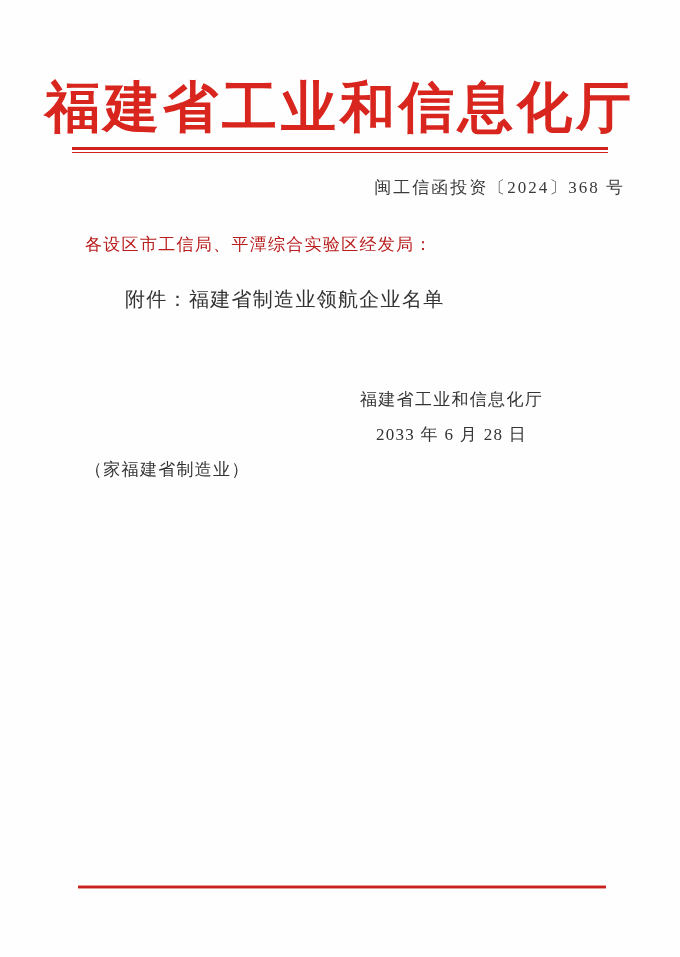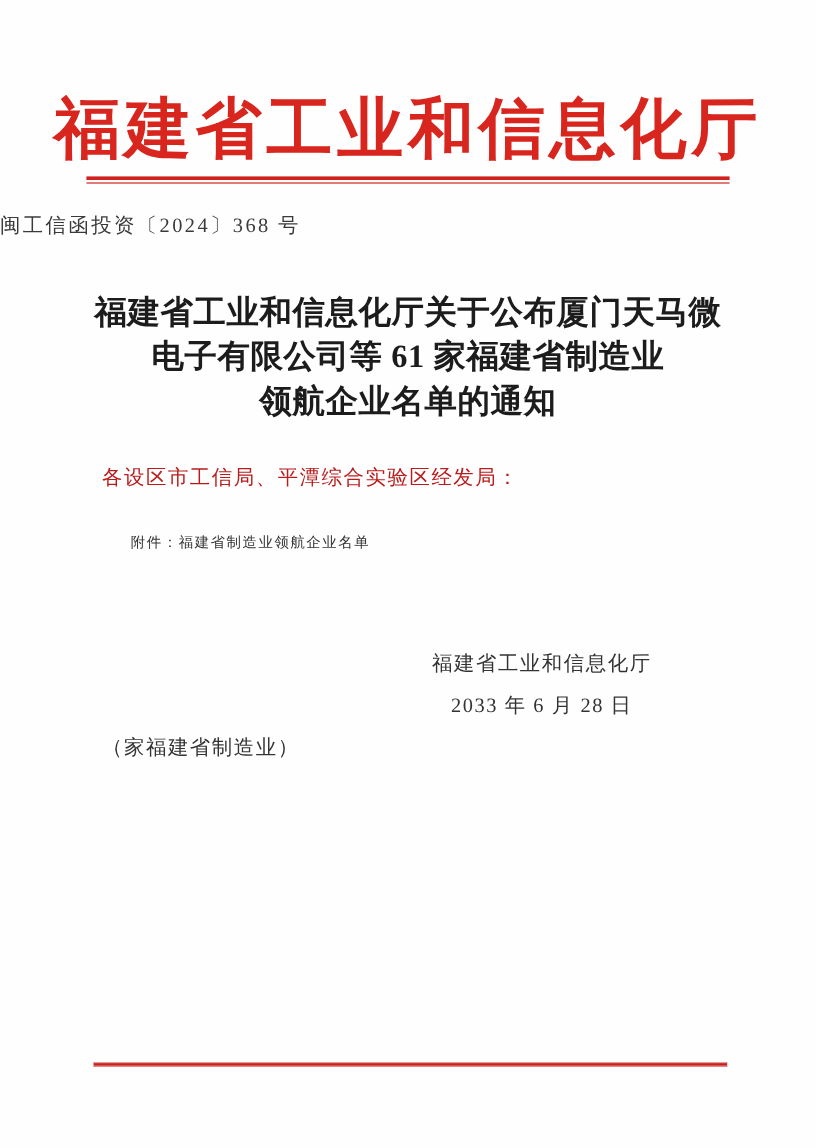--- a/index.html
+++ b/index.html
@@ -32,21 +32,22 @@
     height: 3px;
     background: #d0211f;
   }
   .rule-thin {
     margin-top: 2px;
     height: 1px;
     background: #d0211f;
   }
   
   .doc-number {
-    margin: 23px 82px 0 0;
+    margin: 23px 55px 0 0;
+    text-align: right;
     font-size: 17px;
     line-height: 24px;
     letter-spacing: 2px;
     color: #3a3a3a;
   }
   
   .title {
     margin-top: 42px;
     text-align: center;
     font-size: 27px;
@@ -60,21 +61,21 @@
     margin: 23px 82px 0 85px;
     font-size: 17px;
     line-height: 44.5px;
     letter-spacing: 1.3px;
     text-align: justify;
     color: #b91c1c;
   }
   .paragraph { text-indent: 2em; }
   .attachment {
     margin: 9px 82px 0 85px;
-    font-size: 12px;
+    font-size: 20px;
     line-height: 44.5px;
     letter-spacing: 1.3px;
     text-indent: 2em;
     color: #333333;
   }
   
   .signature {
     width: fit-content;
     margin: 67px 137px 0 auto;
     text-align: center;
@@ -111,25 +112,20 @@
 
   <div class="masthead">福建省工业和信息化厅</div>
 
   <div class="rule-wrap">
     <div class="rule-thick"></div>
     <div class="rule-thin"></div>
   </div>
 
   <div class="doc-number">闽工信函投资〔2024〕368 号</div>
 
-  <div class="title">
-    <div>福建省工业和信息化厅关于公布厦门天马微</div>
-    <div>电子有限公司等 61 家福建省制造业</div>
-    <div>领航企业名单的通知</div>
-  </div>
 
   <div class="body-block">
     <div class="salutation">各设区市工信局、平潭综合实验区经发局：</div>
   </div>
 
   <div class="attachment">附件：福建省制造业领航企业名单</div>
 
   <div class="signature">
     <div class="signer">福建省工业和信息化厅</div>
     <div class="issue-date">2033 年 6 月 28 日</div>

